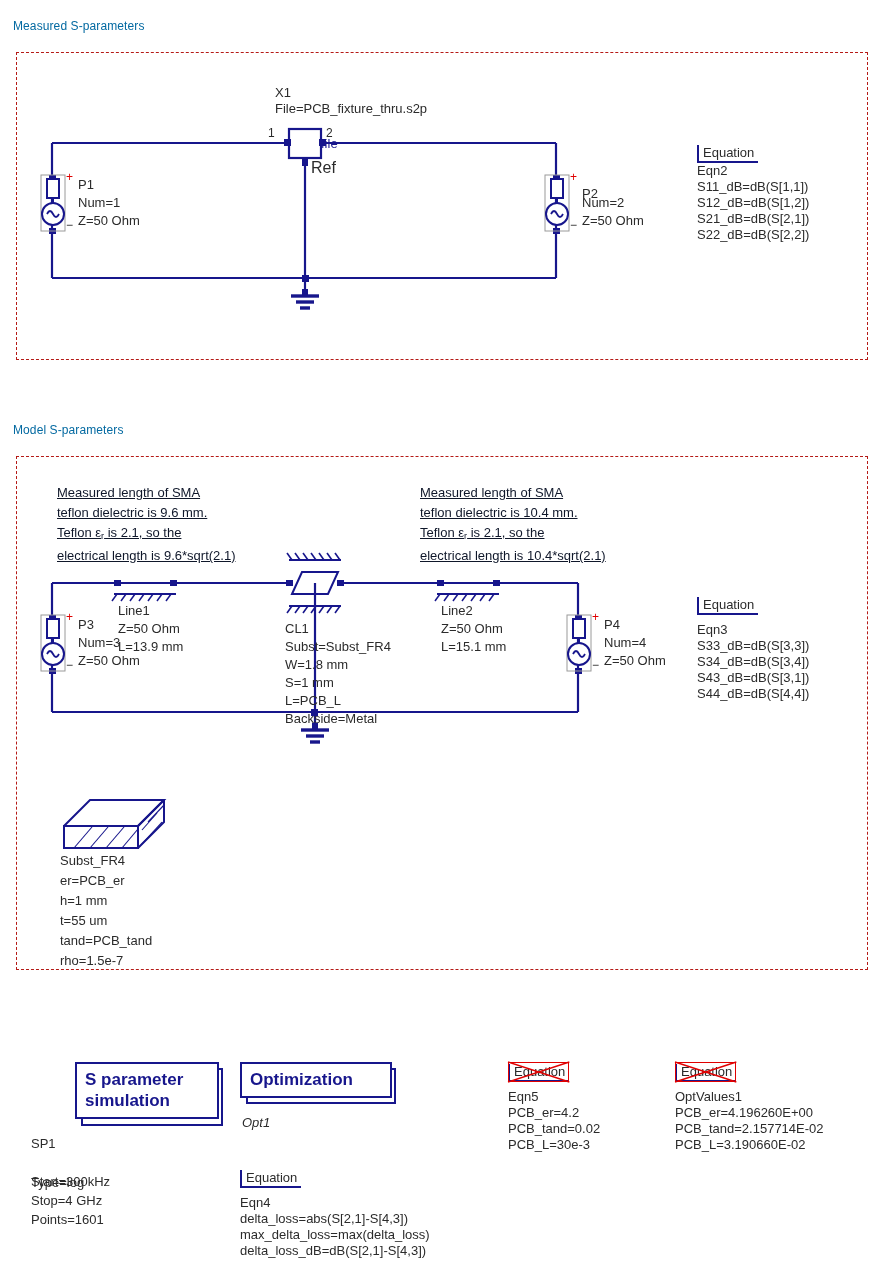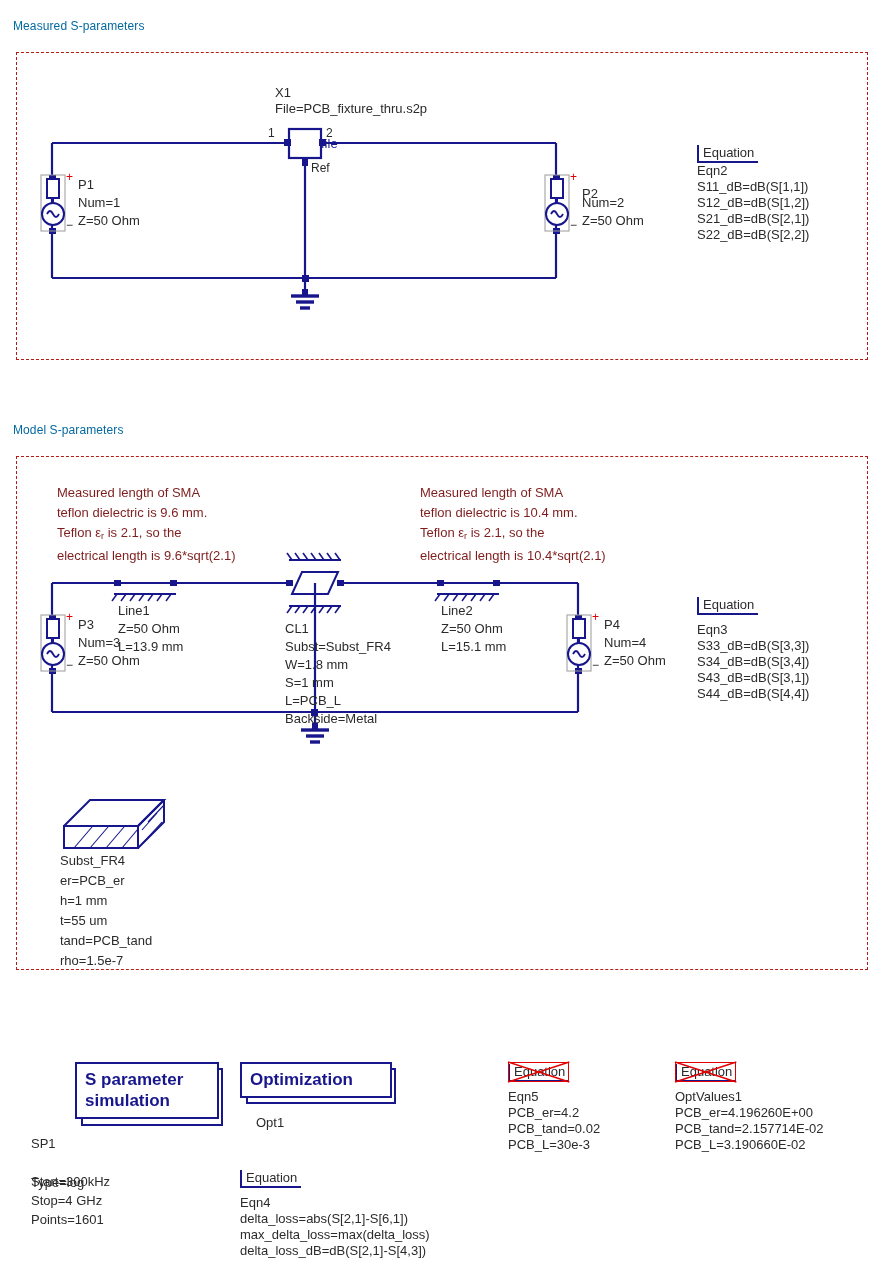--- a/index.html
+++ b/index.html
@@ -12,21 +12,21 @@
   .section-title{
     font-size:12px;color:#0369a1;letter-spacing:0.1px;white-space:nowrap;
   }
   .dashbox{
     border:1px dashed #b51a16;box-sizing:border-box;background:transparent;
   }
   .lbl{
     font-size:13px;line-height:16px;color:#2b2b2b;white-space:nowrap;
   }
   .lbl-note{
-    font-size:13px;line-height:20px;color:#7f1d1d;white-space:nowrap;
+    font-size:13px;line-height:20px;color:#0f172a;white-space:nowrap;text-decoration:underline;
   }
   .lbl-note sub{font-size:9px;vertical-align:-2px;}
   svg{display:block;overflow:visible;}
   .eqhdr{
     font-size:13px;color:#2b2b2b;white-space:nowrap;
     border-left:2px solid #17168c;border-bottom:2px solid #17168c;
     padding:0 4px 1px 4px;display:inline-block;
   }
   .ctrl-box{
     position:relative;display:inline-block;
@@ -89,21 +89,21 @@
     <path d="M296 302 L314 302" stroke-width="3.4"></path>
     <path d="M300 308 L310 308" stroke-width="3.4"></path>
   </g>
 </svg>
 
 <div class="abs lbl" style="left:275px;top:85px;">X1</div>
 <div class="abs lbl" style="left:275px;top:101px;">File=PCB_fixture_thru.s2p</div>
 <div class="abs lbl" style="left:268px;top:125px;font-size:12px;">1</div>
 <div class="abs lbl" style="left:326px;top:125px;font-size:12px;">2</div>
 <div class="abs lbl" style="left:277px;top:136px;font-size:13px;color:#17168c;margin-left:44px;">file</div>
-<div class="abs lbl" style="left:311px;top:160px;font-size:12px;">Ref</div>
+<div class="abs lbl" style="left:311px;top:160px;font-size:16px;">Ref</div>
 
 <svg class="abs" style="left:38px;top:174px;width:30px;height:58px;">
   <rect x="3" y="1" width="24" height="56" fill="none" stroke="#9a9a9a" stroke-width="1"></rect>
   <rect x="9" y="5" width="12" height="19" fill="#ffffff" stroke="#17168c" stroke-width="2"></rect>
   <circle cx="15" cy="40" r="11" fill="#ffffff" stroke="#17168c" stroke-width="2"></circle>
   <path d="M9 40 q3 -6 6 0 q3 6 6 0" stroke="#17168c" stroke-width="1.8" fill="none"></path>
   <path d="M15 24 L15 29" stroke="#17168c" stroke-width="2"></path>
 </svg>
 <div class="abs" style="left:66px;top:170px;color:#e00000;font-size:12px;">+</div>
 <div class="abs" style="left:66px;top:218px;color:#2b2b2b;font-size:12px;">−</div>
@@ -320,26 +320,26 @@
 <div class="abs lbl" style="left:31px;top:1174px;">Start=300kHz</div>
 <div class="abs lbl" style="left:31px;top:1193px;">Stop=4 GHz</div>
 <div class="abs lbl" style="left:31px;top:1212px;">Points=1601</div>
 
 <div class="abs" style="left:240px;top:1062px;">
   <div class="ctrl-box">
     <div class="ctrl-shadow-r" style="left:6px;top:6px;width:146px;height:32px;"></div>
     <div class="ctrl-face" style="width:132px;">Optimization</div>
   </div>
 </div>
-<div class="abs lbl" style="left:256px;top:1115px;">Opt1</div>
+<div class="abs lbl" style="left:242px;top:1115px;font-style:italic;">Opt1</div>
 
 <div class="abs" style="left:240px;top:1168px;">
   <div class="eqhdr">Equation</div>
   <div class="lbl" style="margin-top:7px;">Eqn4</div>
-  <div class="lbl">delta_loss=abs(S[2,1]-S[6,1])</div>
+  <div class="lbl">delta_loss=abs(S[2,1]-S[4,3])</div>
   <div class="lbl">max_delta_loss=max(delta_loss)</div>
   <div class="lbl">delta_loss_dB=dB(S[2,1]-S[4,3])</div>
 </div>
 
 <div class="abs" style="left:508px;top:1062px;">
   <div class="xbox">
     <div class="eqhdr">Equation</div>
     <div class="xrect"></div>
     <svg class="abs" style="left:0;top:0;width:100%;height:100%;">
       <line x1="0" y1="0" x2="100%" y2="100%" stroke="#e00000" stroke-width="1.4"></line>

